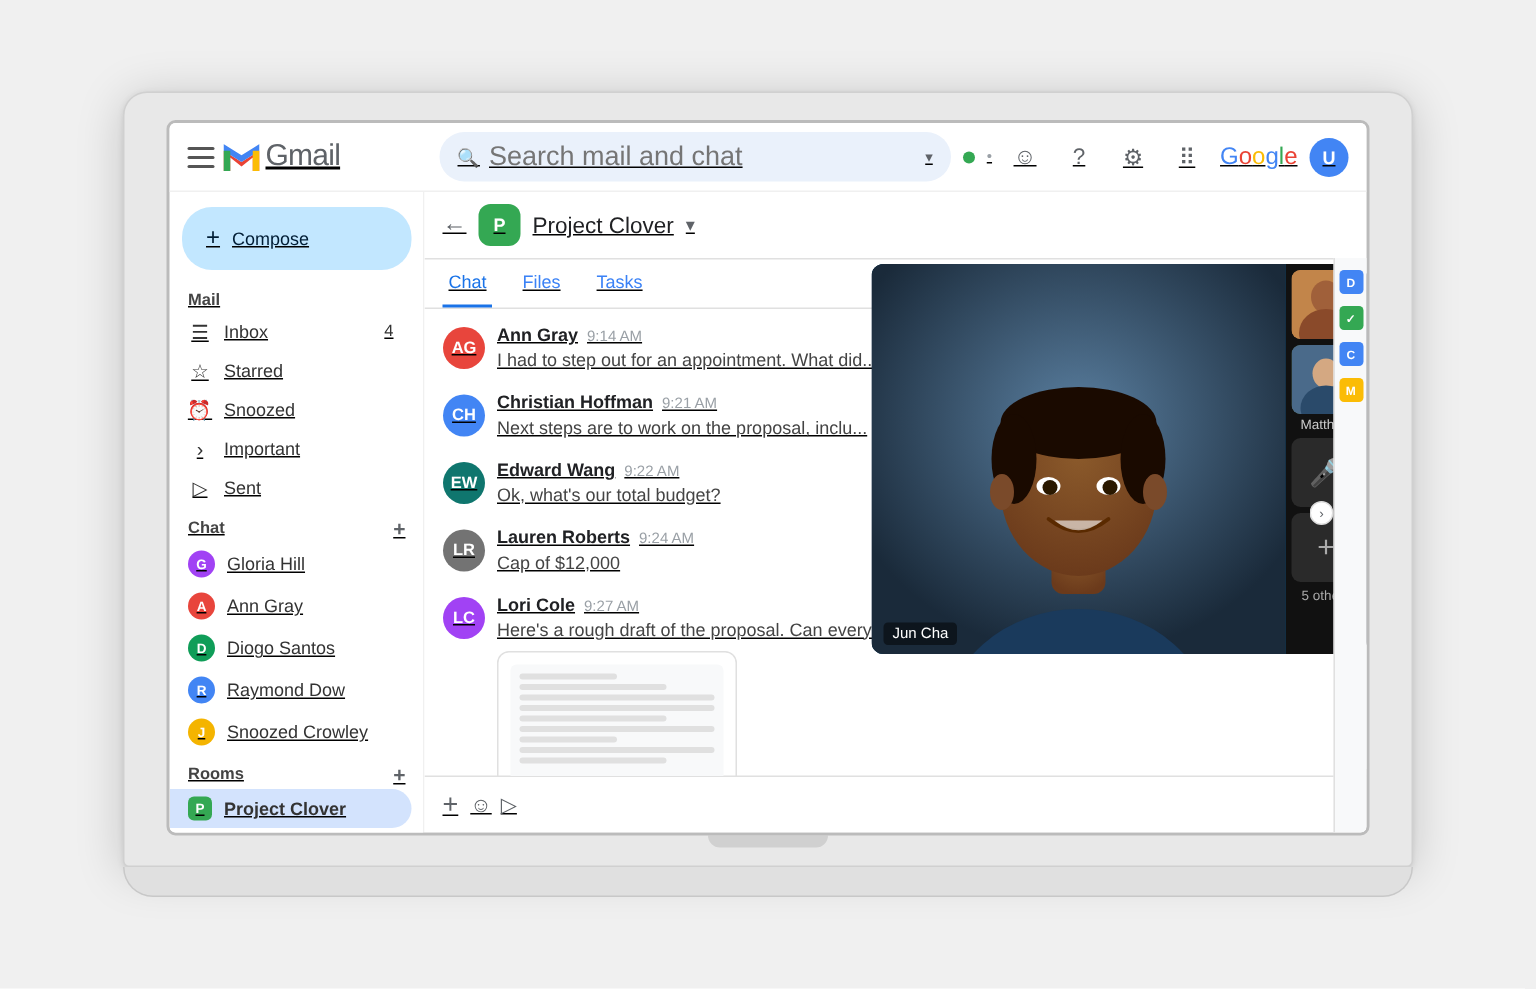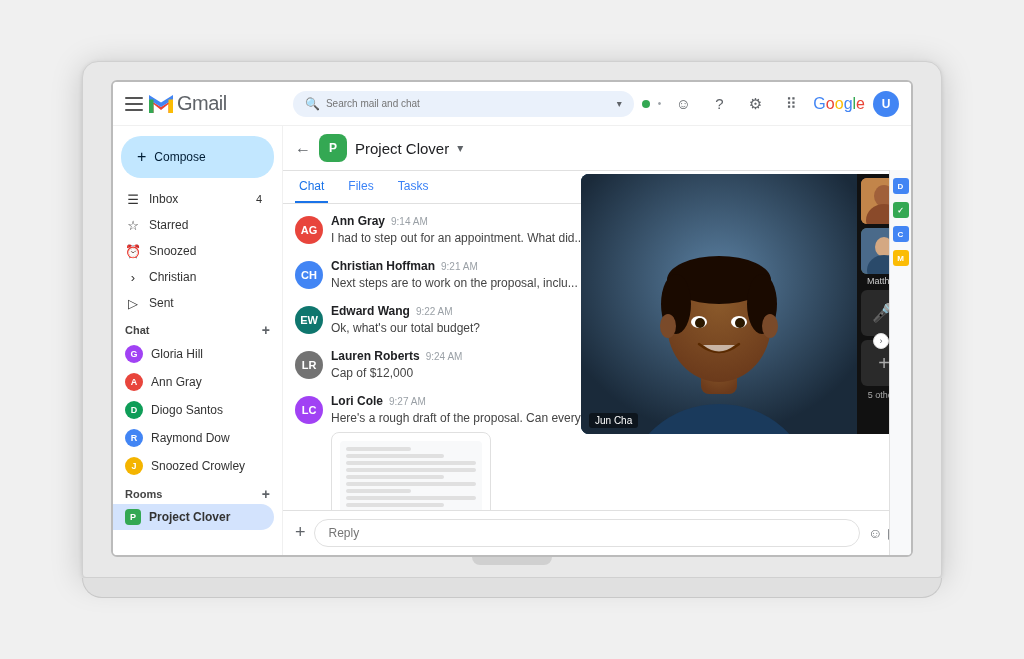--- a/index.html
+++ b/index.html
@@ -16,20 +16,21 @@
       width: 860px;
       position: relative;
     }
 
     .laptop-body {
       background: #e8e8e8;
       border-radius: 16px 16px 4px 4px;
       padding: 18px 28px 12px;
       box-shadow: 0 4px 32px rgba(0,0,0,0.18), 0 1px 4px rgba(0,0,0,0.10);
       border: 1.5px solid #d0d0d0;
+      text-decoration: underline;
     }
 
     .screen {
       background: #fff;
       border-radius: 6px;
       overflow: hidden;
       width: 100%;
       aspect-ratio: 16/9.5;
       position: relative;
       border: 2px solid #bbb;
@@ -117,21 +118,21 @@
       border-radius: 20px;
       padding: 6px 12px;
       gap: 6px;
       max-width: 480px;
     }
 
     .search-bar input {
       border: none;
       background: transparent;
       outline: none;
-      font-size: 10px;
+      font-size: 18px;
       color: #333;
       flex: 1;
     }
 
     .search-chevron {
       color: #5f6368;
       font-size: 10px;
     }
 
     .topbar-right {
@@ -609,37 +610,40 @@
         </div>
 
         <div class="main-content">
 
           <div class="sidebar">
             <div class="compose-btn">
               <span class="compose-plus">+</span>
               <span>Compose</span>
             </div>
 
+            <div class="section-label">
+              <span>Mail</span>
+            </div>
 
             <div class="nav-item">
               <span class="nav-icon">☰</span>
               <span>Inbox</span>
               <span class="nav-badge">4</span>
             </div>
             <div class="nav-item">
               <span class="nav-icon">☆</span>
               <span>Starred</span>
             </div>
             <div class="nav-item">
               <span class="nav-icon">⏰</span>
               <span>Snoozed</span>
             </div>
             <div class="nav-item">
               <span class="nav-icon">›</span>
-              <span>Christian</span>
+              <span>Important</span>
             </div>
             <div class="nav-item">
               <span class="nav-icon">▷</span>
               <span>Sent</span>
             </div>
 
             <div class="section-label">
               <span>Chat</span>
               <span class="section-add">+</span>
             </div>
@@ -766,21 +770,20 @@
                     </div>
 
                   </div>
                 </div>
               </div>
 
             </div>
 
             <div class="chat-input-bar">
               <span class="chat-input-add">+</span>
-              <input class="chat-input" type="text" placeholder="Reply" style="">
               <div class="chat-input-icons">
                 <span class="input-icon">☺</span>
                 <span class="input-icon">▷</span>
               </div>
             </div>
 
             <div class="video-overlay">
               <div class="video-main">
 
                 <svg width="100%" height="100%" viewBox="0 0 276 260" preserveAspectRatio="xMidYMax meet">

